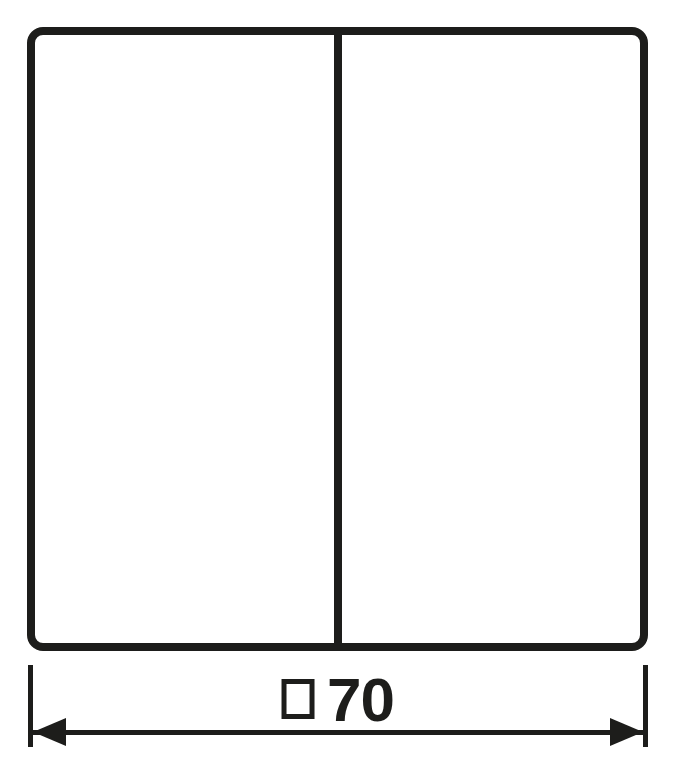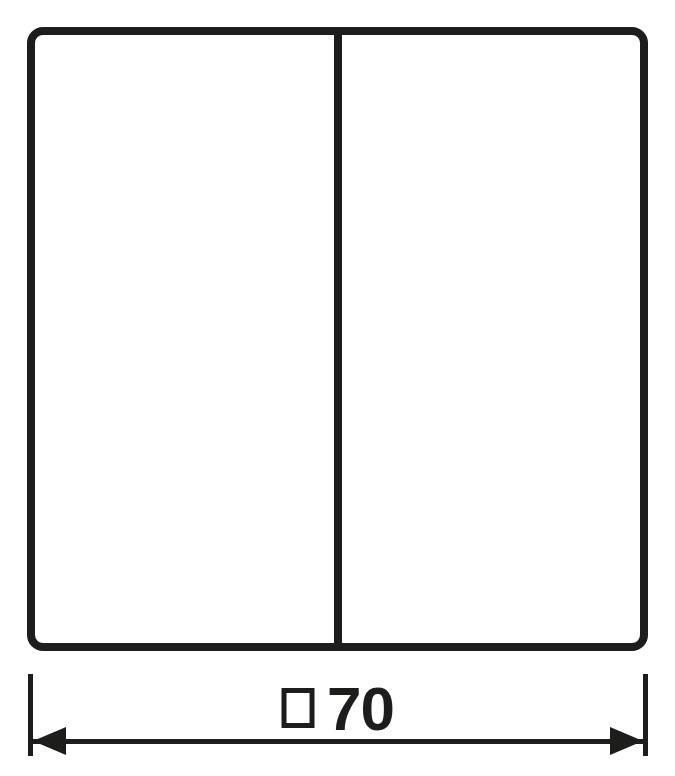--- a/index.html
+++ b/index.html
@@ -44,21 +44,20 @@
     top: -2px;
     bottom: -2px;
     width: 8px;
     background: #1d1d1b;
   }
 
   
   .dim {
     position: absolute;
     inset: 0;
-    margin-top: 9px;
   }
   .ext {
     position: absolute;
     width: 5px;
     top: 665px;
     height: 82px;
     background: #1d1d1b;
   }
   .ext-left  { left: 28px; }
   .ext-right { left: 643px; }

